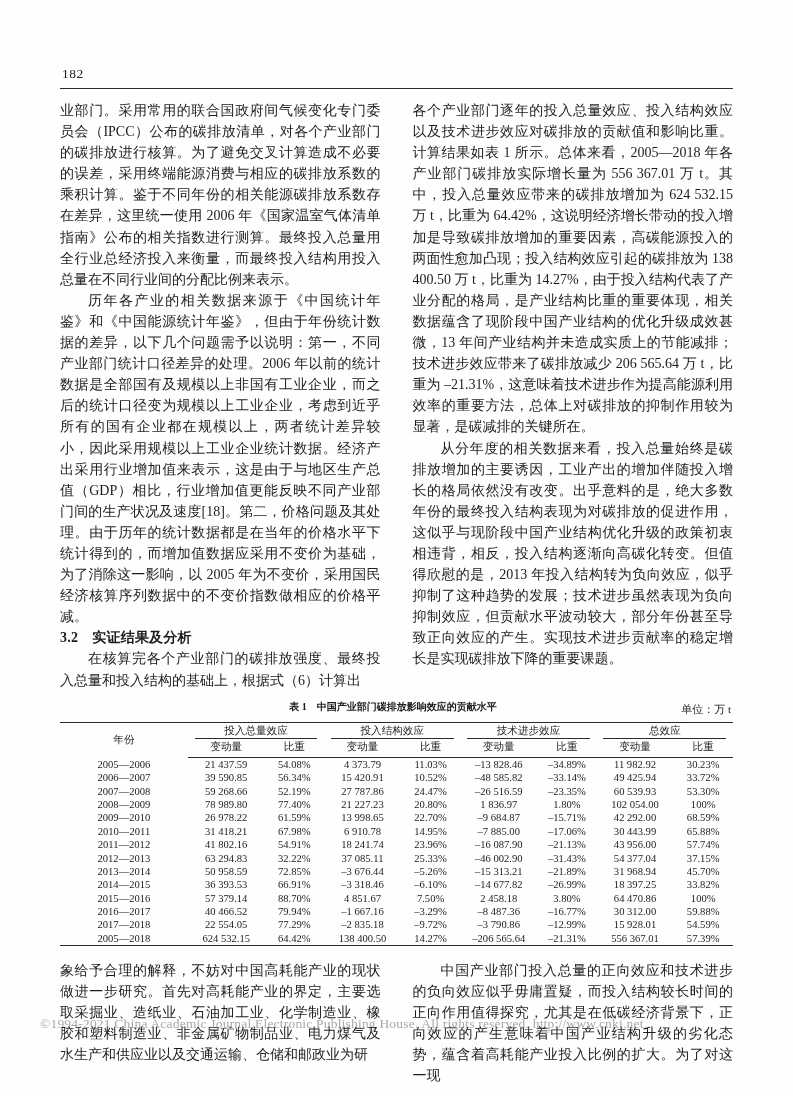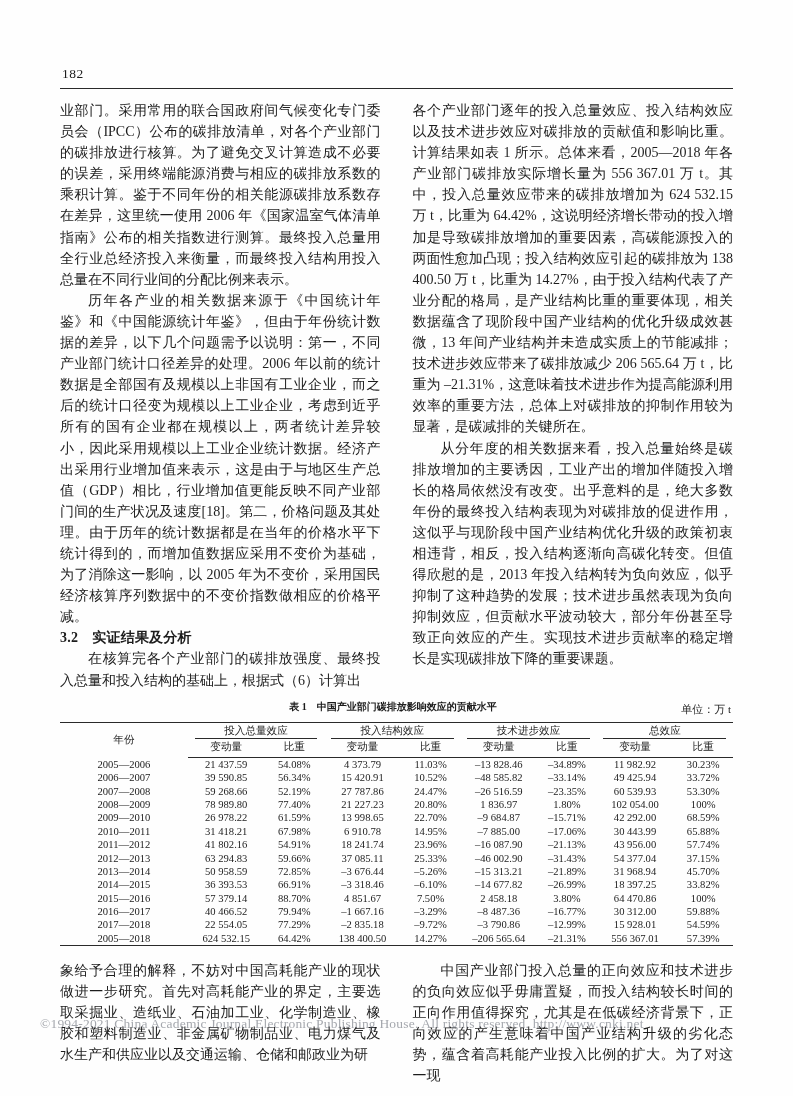--- a/index.html
+++ b/index.html
@@ -203,21 +203,21 @@
             <td>18 241.74</td>
             <td>23.96%</td>
             <td>–16 087.90</td>
             <td>–21.13%</td>
             <td>43 956.00</td>
             <td>57.74%</td>
           </tr>
           <tr>
             <td>2012—2013</td>
             <td>63 294.83</td>
-            <td>59.66%</td>
+            <td>32.22%</td>
             <td>37 085.11</td>
             <td>25.33%</td>
             <td>–46 002.90</td>
             <td>–31.43%</td>
             <td>54 377.04</td>
             <td>37.15%</td>
           </tr>
           <tr>
             <td>2013—2014</td>
             <td>50 958.59</td>

